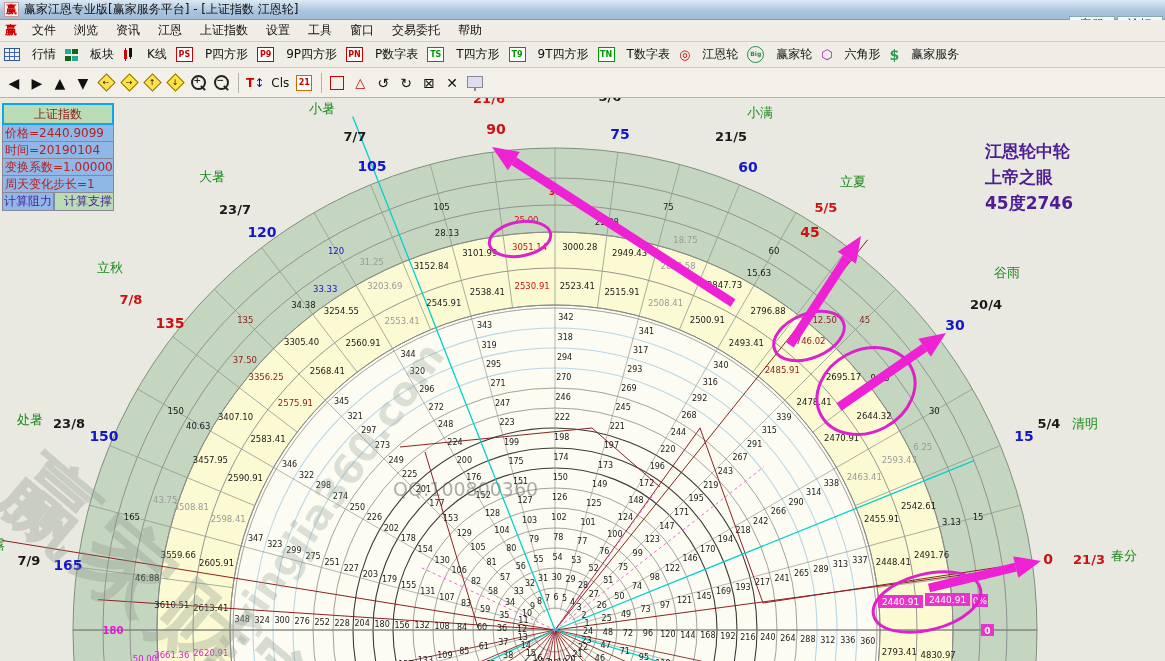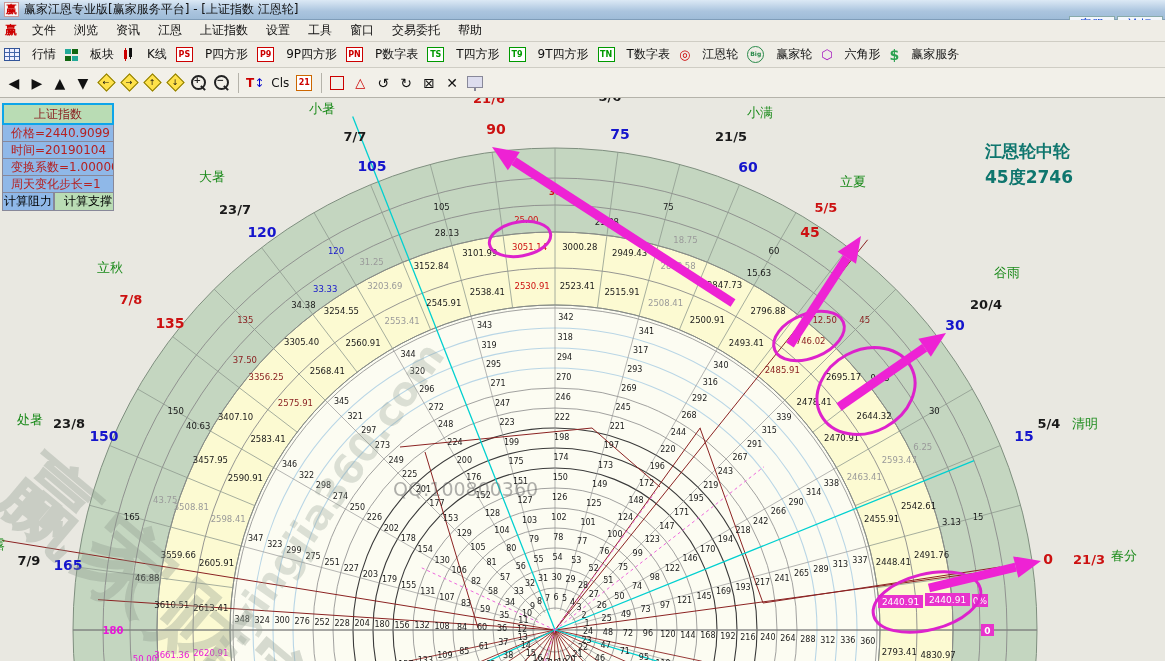--- a/index.html
+++ b/index.html
@@ -50,27 +50,27 @@
   .redtri{color:#c00;font-size:13px;}
   .blk{color:#111;}
   .projector{width:14px;height:10px;border:1px solid #889;background:#dde;position:relative;margin-top:-2px;}
   .projector:after{content:"";position:absolute;left:6px;top:10px;width:2px;height:4px;background:#889;}
   
   #chart{position:absolute;left:0;top:98px;width:1165px;height:563px;background:#e9e8e1;overflow:hidden;}
   #wheel-svg{position:absolute;left:0;top:0;}
   
   #panel{position:absolute;left:2px;top:5px;width:112px;z-index:5;font-size:12px;}
   #panel .hd{background:#b9dcb4;border:2px solid #0ea5e9;color:#8b2222;font-weight:normal;text-align:center;height:18px;line-height:18px;}
-  #panel .row{background:#8fb8e8;border:1px solid #889;border-top:none;color:#b42222;height:16px;line-height:16px;padding-left:8px;white-space:nowrap;overflow:hidden;}
+  #panel .row{background:#8fb8e8;border:1px solid #889;border-top:none;color:#b42222;height:16px;line-height:16px;padding-left:2px;white-space:nowrap;overflow:hidden;}
   #panel .btns{display:flex;}
-  #panel .pbtn{flex:1;border:1px solid #889;border-top:none;height:17px;line-height:17px;text-align:center;color:#000000;cursor:pointer;}
+  #panel .pbtn{flex:1;border:1px solid #889;border-top:none;height:17px;line-height:17px;text-align:center;color:#4c1d95;cursor:pointer;}
   #panel .pbtn.b1{background:#8fb8e8;}
   #panel .pbtn.b2{background:#b9dcb4;padding-left:8px;}
   
-  #annot{position:absolute;left:985px;top:40px;z-index:4;color:#0f766e;font-size:17px;font-weight:bold;line-height:26px;white-space:nowrap;}
+  #annot{position:absolute;left:985px;top:40px;z-index:4;color:#4c1d95;font-size:17px;font-weight:bold;line-height:26px;white-space:nowrap;}
   
   .wm{position:absolute;z-index:2;pointer-events:none;font-weight:bold;}
   #wm-brand{left:55px;top:330px;font-size:92px;color:rgba(140,152,140,0.34);transform:rotate(40deg);transform-origin:0 0;letter-spacing:6px;white-space:nowrap;}
   #wm-url{left:148px;top:618px;font-size:40px;color:rgba(150,162,150,0.32);transform:rotate(-55deg);transform-origin:0 0;white-space:nowrap;}
   #wm-qq{left:393px;top:380px;font-size:19px;color:rgba(110,110,110,0.55);font-weight:normal;}
 </style>
 </head>
 <body>
 
 <div class="titlebar">
@@ -717,15 +717,16 @@
     <div class="row">变换系数=1.000000</div>
     <div class="row">周天变化步长=1</div>
     <div class="btns">
       <span class="pbtn b1">计算阻力</span>
       <span class="pbtn b2">计算支撑</span>
     </div>
   </div>
 
   <div id="annot">
     <div>江恩轮中轮</div>
+    <div>上帝之眼</div>
     <div>45度2746</div>
   </div>
 </div>
 
 </body></html>

